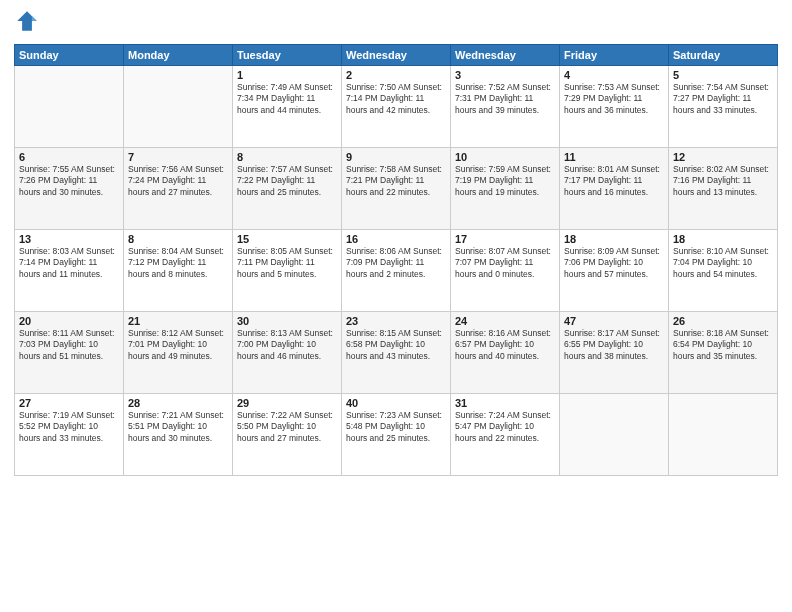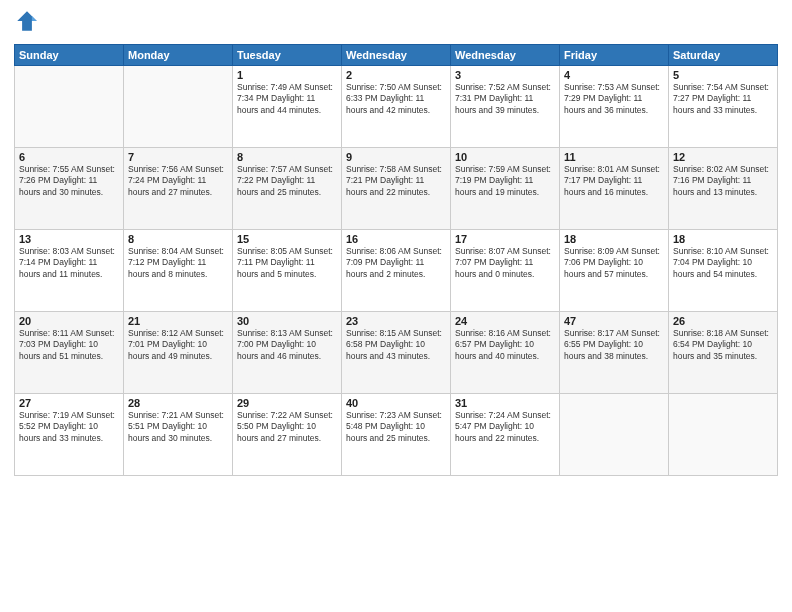--- a/index.html
+++ b/index.html
@@ -144,21 +144,21 @@
           <td class="empty-cell"></td>
           <td>
             <span class="day-num">1</span>
             <div class="day-info">Sunrise: 7:49 AM
 Sunset: 7:34 PM
 Daylight: 11 hours and 44 minutes.</div>
           </td>
           <td>
             <span class="day-num">2</span>
             <div class="day-info">Sunrise: 7:50 AM
-Sunset: 6:33 PM
+Sunset: 7:14 PM
 Daylight: 11 hours and 42 minutes.</div>
           </td>
           <td>
             <span class="day-num">3</span>
             <div class="day-info">Sunrise: 7:52 AM
 Sunset: 7:31 PM
 Daylight: 11 hours and 39 minutes.</div>
           </td>
           <td>
             <span class="day-num">4</span>

